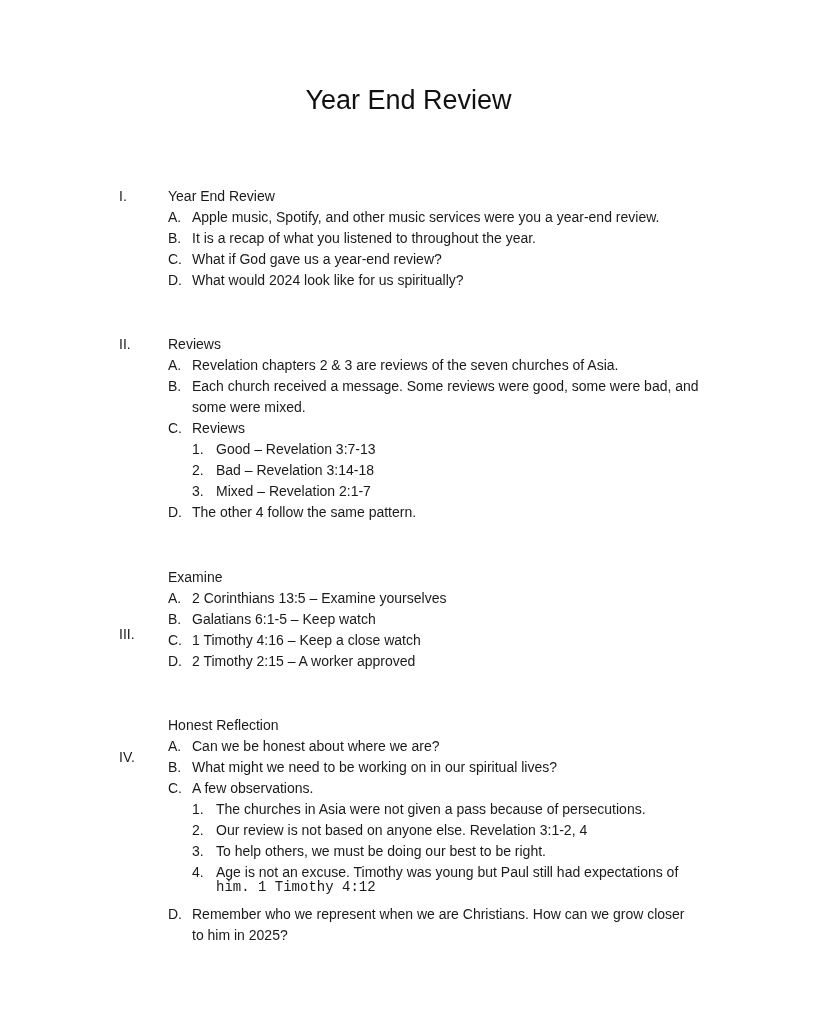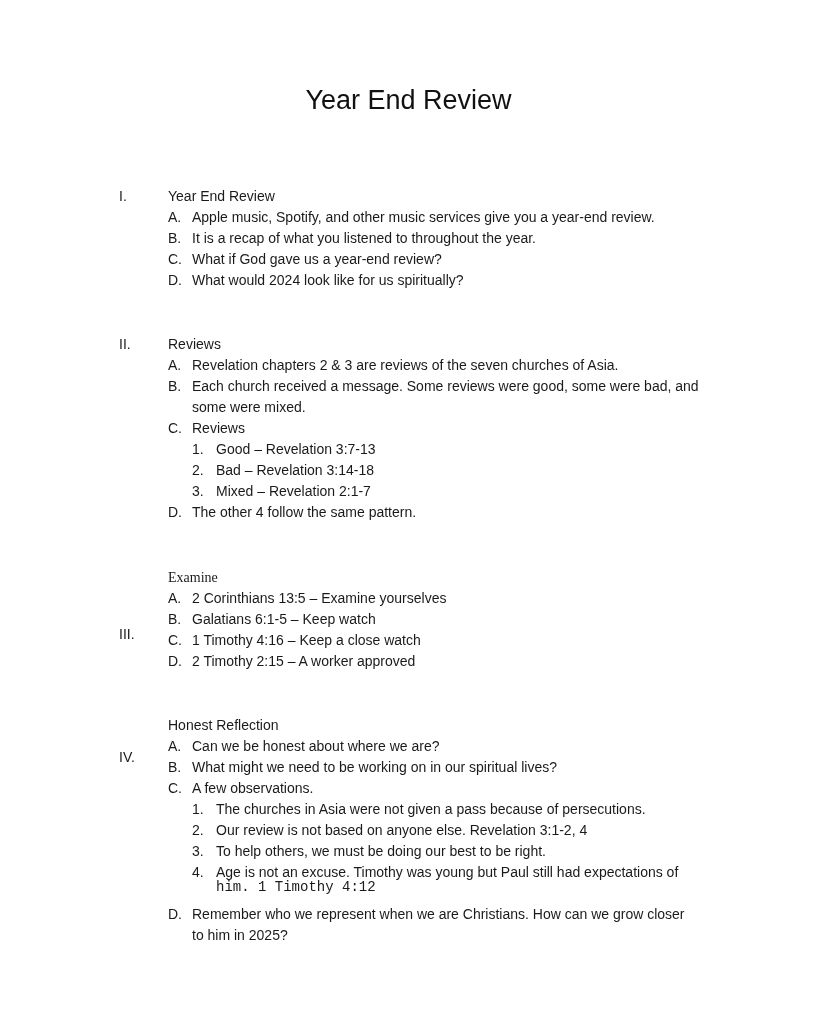--- a/index.html
+++ b/index.html
@@ -21,21 +21,21 @@
 </head>
 <body>
 
 <div class="title">Year End Review</div>
 
 <div class="section" style="top:186px;">
   <span class="roman" style="top:0;">I.</span>
   <span class="heading" style="top:0;">Year End Review</span>
   <div class="row" style="left:168px;top:21px;">
     <span class="lbl">A.</span>
-    <span class="txt">Apple music, Spotify, and other music services give you a year-end review.</span>
+    <span class="txt">Apple music, Spotify, and other music services were you a year-end review.</span>
   </div>
   <div class="row" style="left:168px;top:42px;">
     <span class="lbl">B.</span>
     <span class="txt">It is a recap of what you listened to throughout the year.</span>
   </div>
   <div class="row" style="left:168px;top:63px;">
     <span class="lbl">C.</span>
     <span class="txt">What if God gave us a year-end review?</span>
   </div>
   <div class="row" style="left:168px;top:84px;">
@@ -73,21 +73,21 @@
     <span class="txt">Mixed – Revelation 2:1-7</span>
   </div>
   <div class="row" style="left:168px;top:168px;">
     <span class="lbl">D.</span>
     <span class="txt">The other 4 follow the same pattern.</span>
   </div>
 </div>
 
 <div class="section" style="top:567px;">
   <span class="roman" style="top:13px;margin-top:44px;">III.</span>
-  <span class="heading" style="top:0;font-family:Liberation Serif, serif;">Examine</span>
+  <span class="heading" style="top:0;">Examine</span>
   <div class="row" style="left:168px;top:21px;">
     <span class="lbl">A.</span>
     <span class="txt">2 Corinthians 13:5 – Examine yourselves</span>
   </div>
   <div class="row" style="left:168px;top:42px;">
     <span class="lbl">B.</span>
     <span class="txt">Galatians 6:1-5 – Keep watch</span>
   </div>
   <div class="row" style="left:168px;top:63px;">
     <span class="lbl">C.</span>

